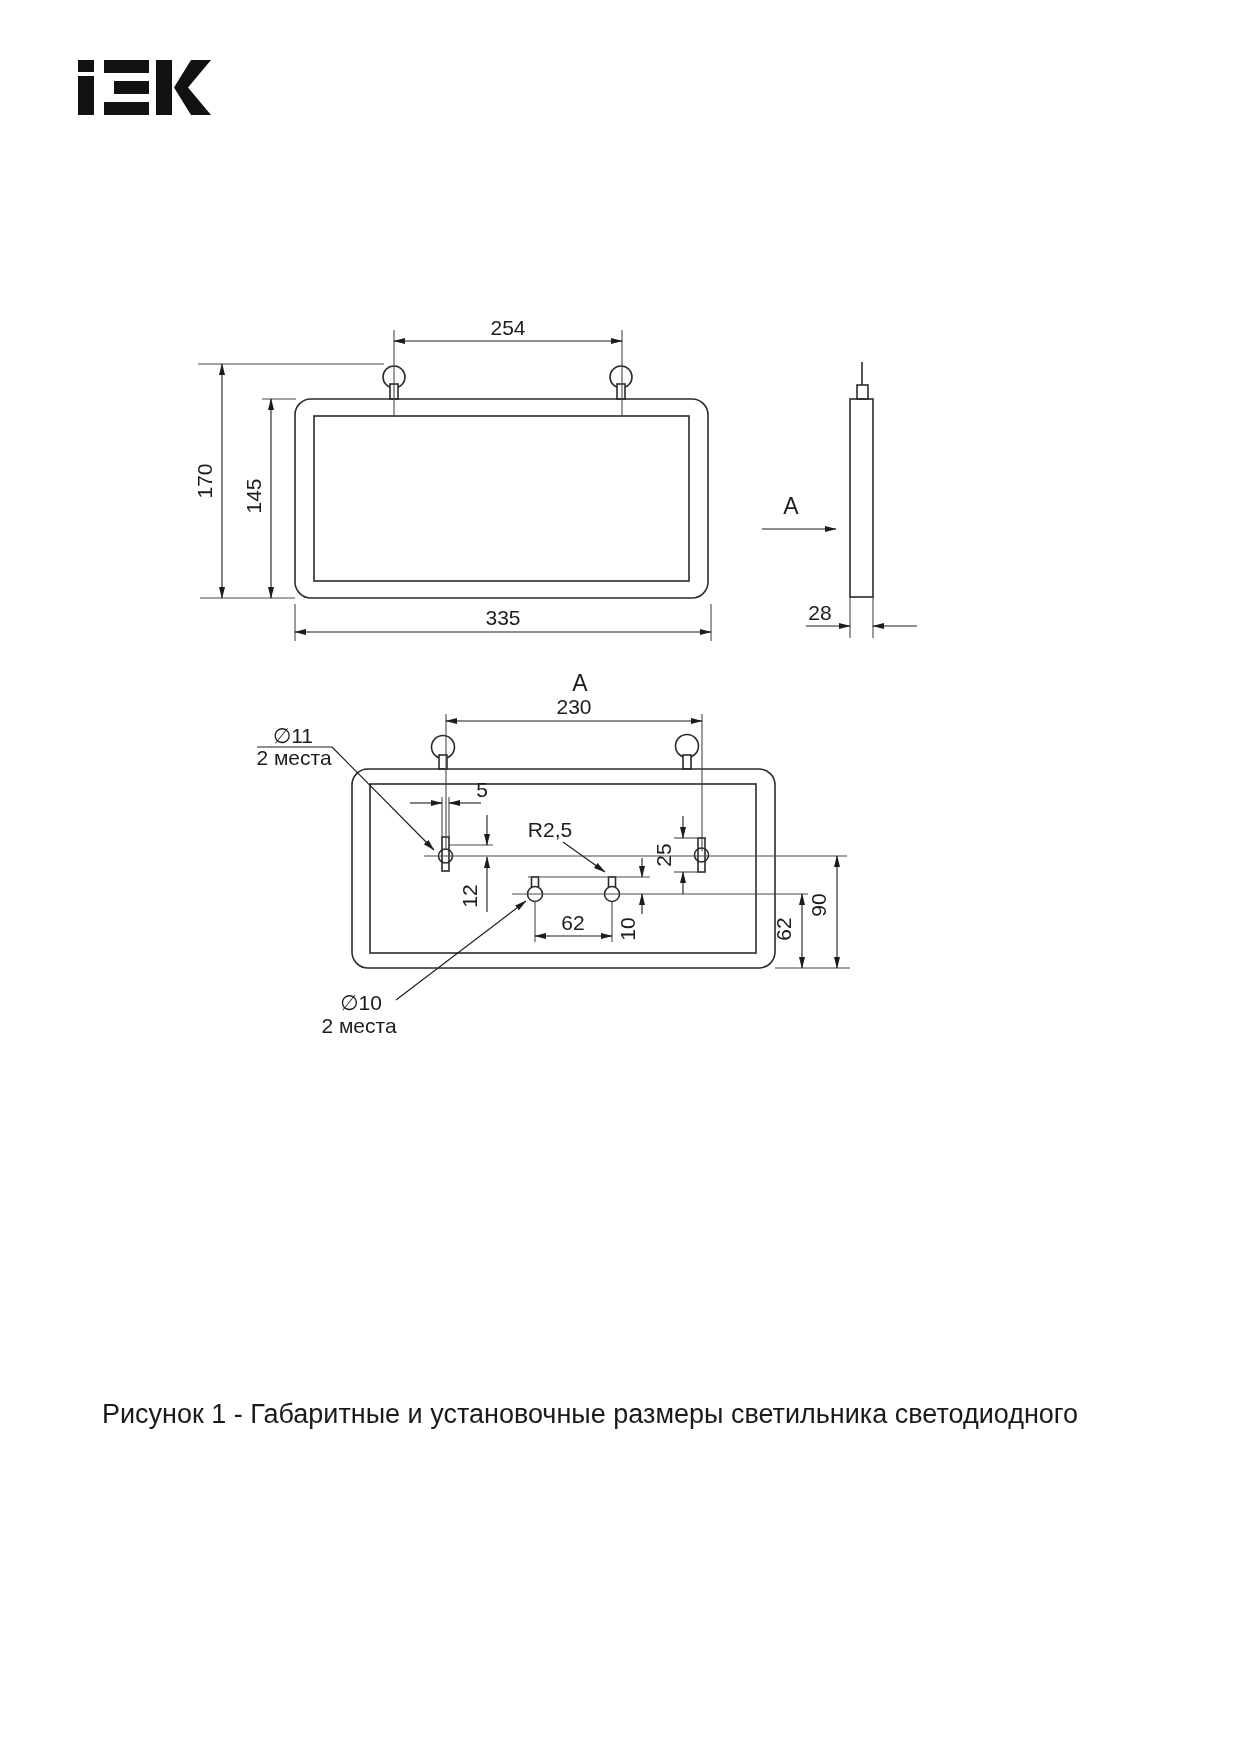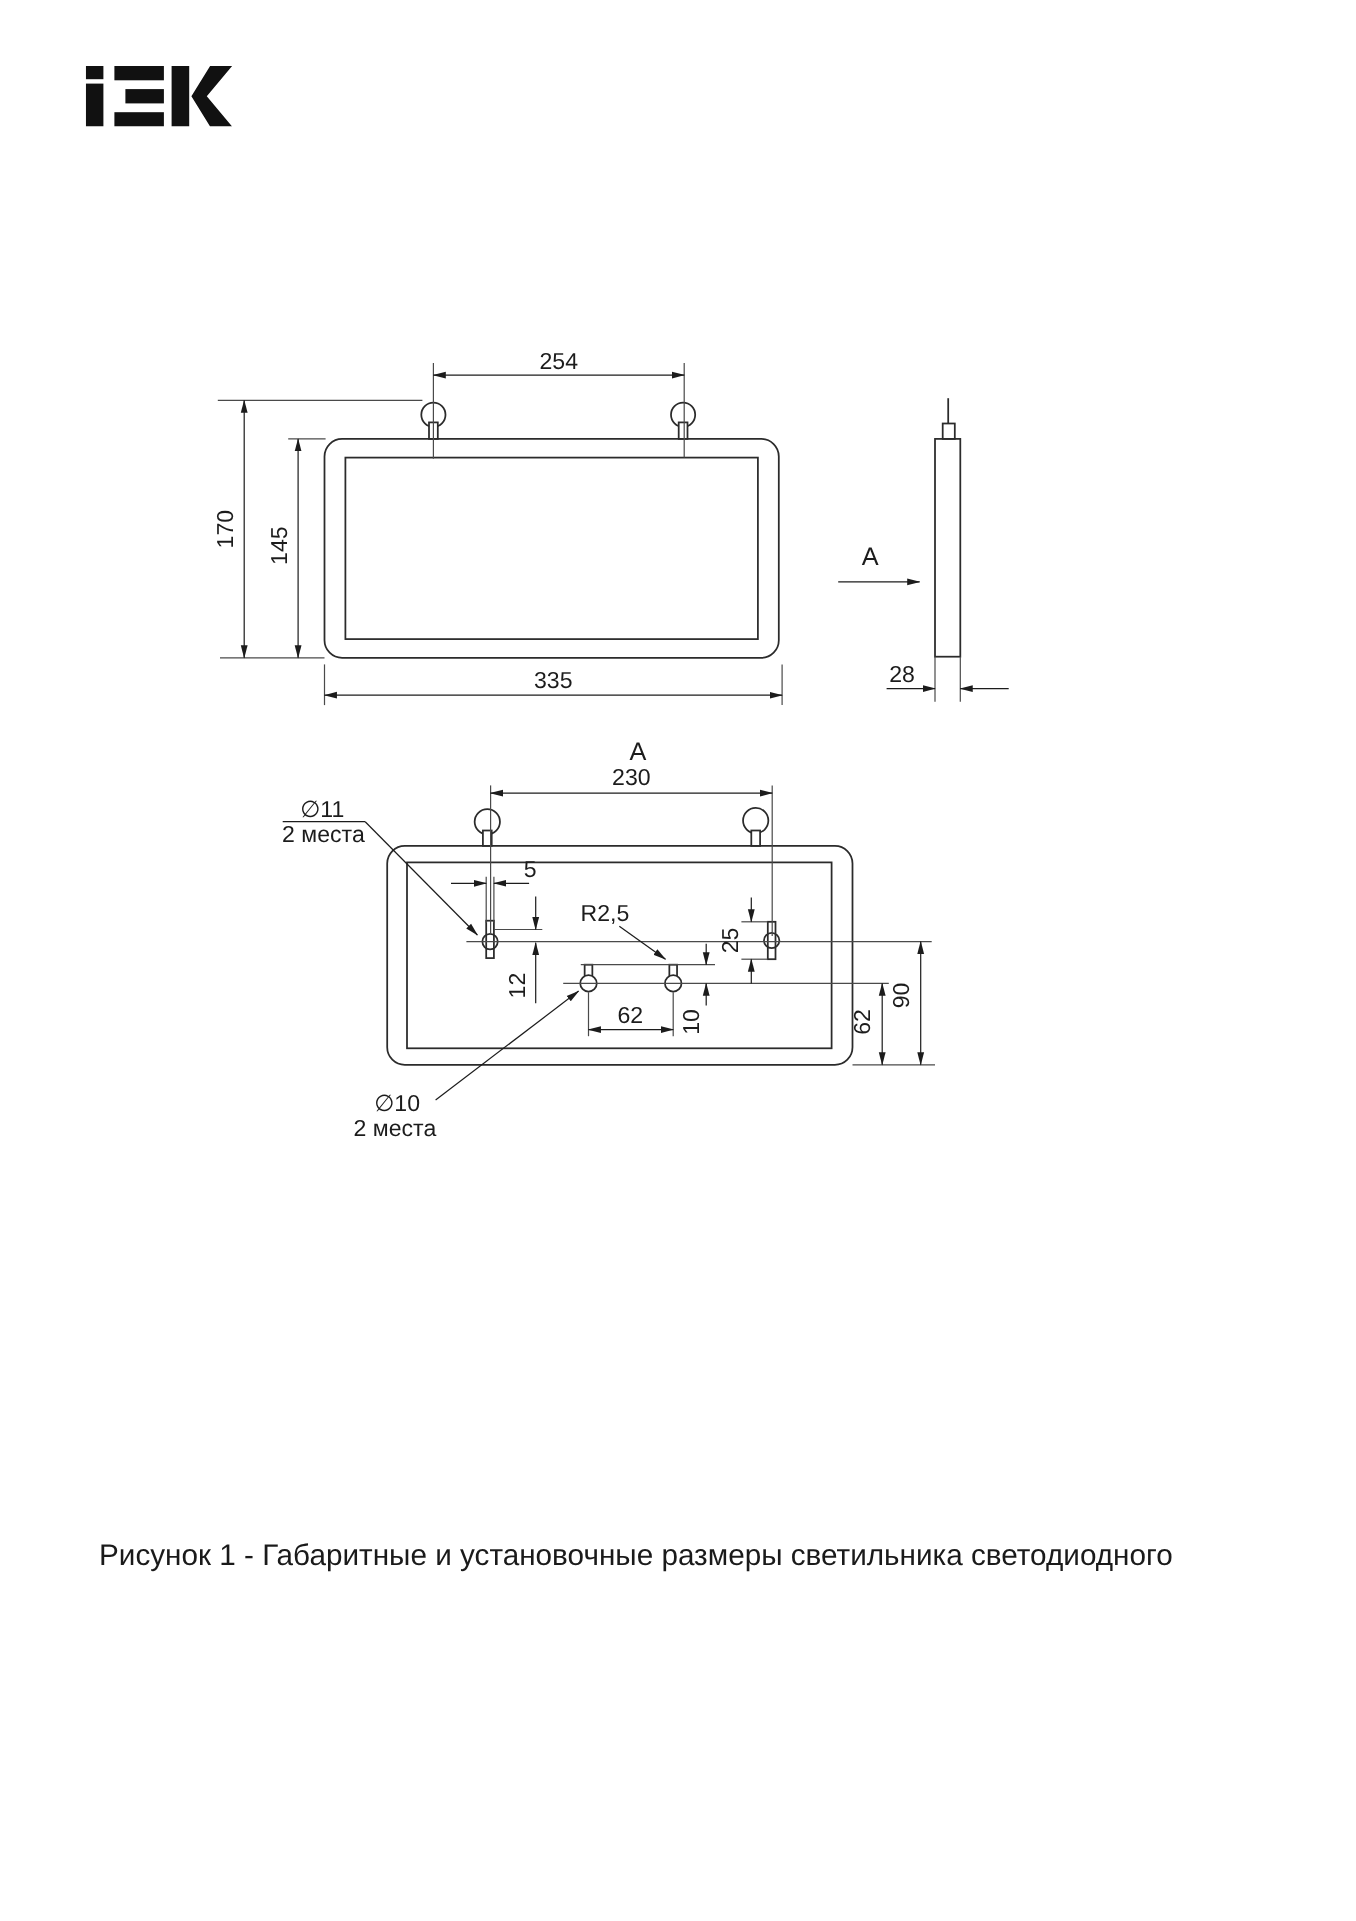--- a/index.html
+++ b/index.html
@@ -8,21 +8,21 @@
   .logo{position:absolute;left:78px;top:60px;}
   .sr-only{position:absolute;width:1px;height:1px;overflow:hidden;clip:rect(0 0 0 0);white-space:nowrap;}
   svg text{fill:#1c1c1c;font-family:"Liberation Sans","DejaVu Sans",sans-serif;font-size:21px;}
   svg text.big{font-size:23px;}
   .shape{stroke:#2b2b2b;stroke-width:1.6;fill:none;}
   .shapef{stroke:#2b2b2b;stroke-width:1.6;fill:#ffffff;}
   .ext{stroke:#4a4a4a;stroke-width:1.1;fill:none;}
   .dim{stroke:#1c1c1c;stroke-width:1.1;fill:none;}
   .caption{position:absolute;left:90px;top:1396px;width:1120px;color:#1a1a1a;
            font-size:27px;line-height:37px;}
-  .caption span{display:block;white-space:nowrap;}
+  .caption span{display:block;white-space:nowrap;margin-left:12px;}
 </style>
 </head>
 <body>
 
 <div class="page">
 
   <div class="logo">
     <span class="sr-only">IEK</span>
     <svg width="135" height="55" viewBox="0 0 135 55">
       <g fill="#111111">

